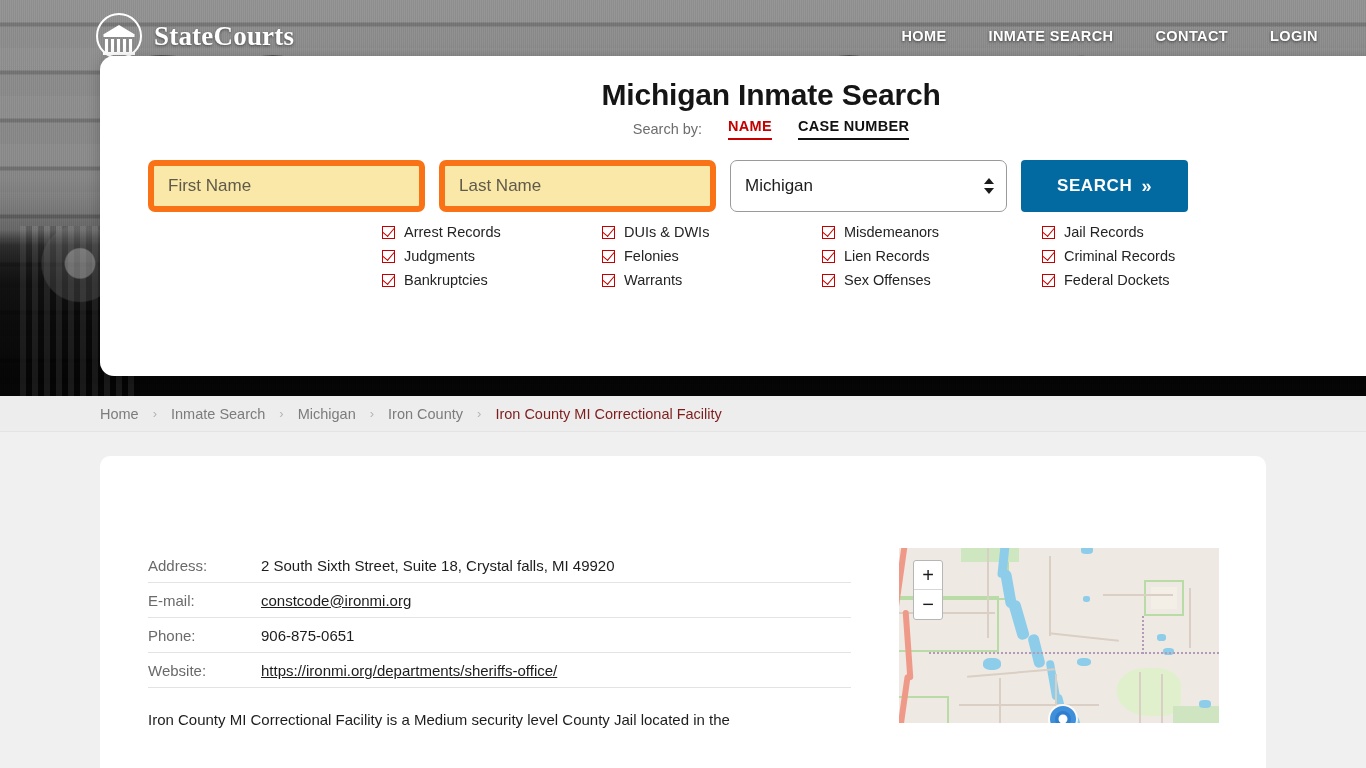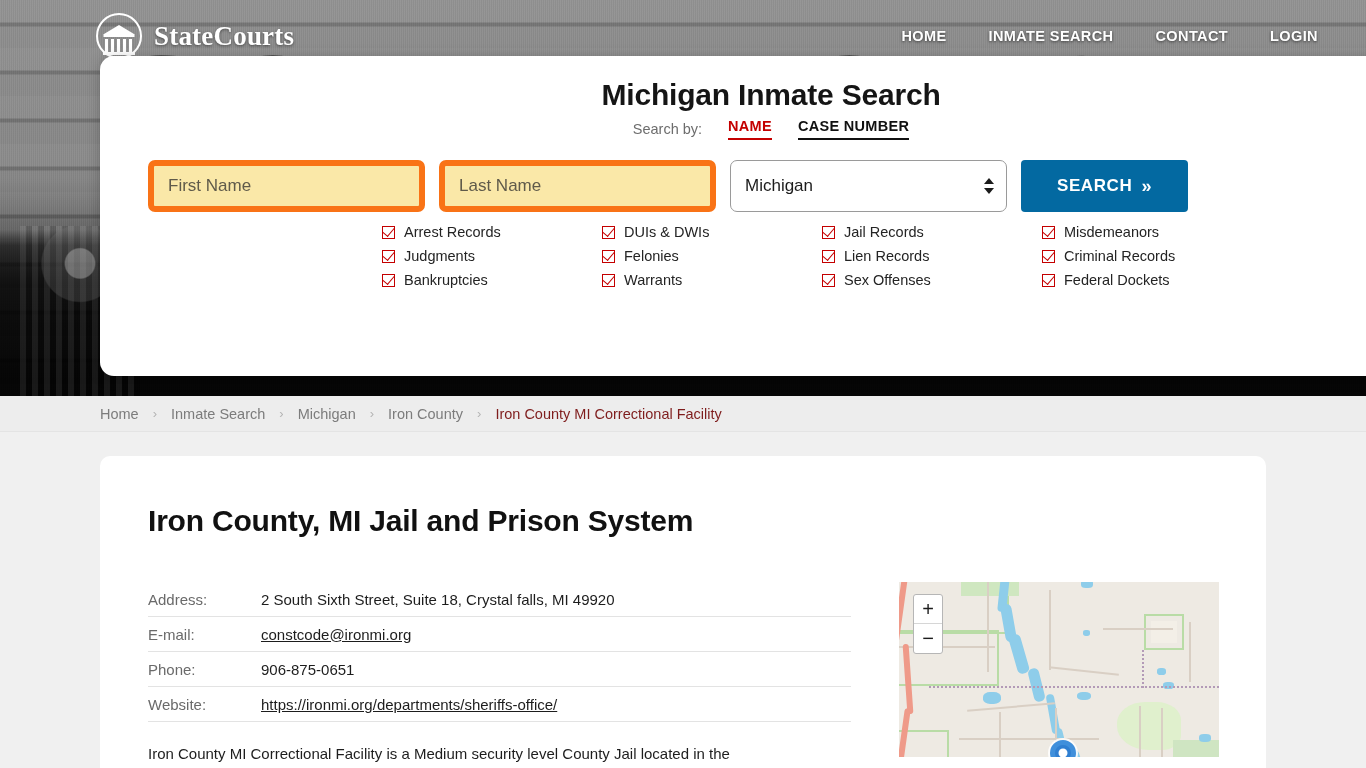--- a/index.html
+++ b/index.html
@@ -422,25 +422,25 @@
       <div class="chk">
           <span class="chkbox"></span>
           <span>Arrest Records</span>
         </div>
       <div class="chk">
           <span class="chkbox"></span>
           <span>DUIs &amp; DWIs</span>
         </div>
       <div class="chk">
           <span class="chkbox"></span>
+          <span>Misdemeanors</span>
+        </div>
+      <div class="chk">
+          <span class="chkbox"></span>
           <span>Jail Records</span>
-        </div>
-      <div class="chk">
-          <span class="chkbox"></span>
-          <span>Misdemeanors</span>
         </div>
       <div class="chk">
           <span class="chkbox"></span>
           <span>Judgments</span>
         </div>
       <div class="chk">
           <span class="chkbox"></span>
           <span>Felonies</span>
         </div>
       <div class="chk">
@@ -478,21 +478,20 @@
   <span class="crumb-sep">›</span>
   <a class="crumb" href="#">Michigan</a>
   <span class="crumb-sep">›</span>
   <a class="crumb" href="#">Iron County</a>
   <span class="crumb-sep">›</span>
   <span class="crumb current">Iron County MI Correctional Facility</span>
 </div>
 
 <div class="page-bg">
   <div class="content-card">
-    <h1 class="page-title">Iron County, MI Jail and Prison System</h1>
 
     <div class="lower">
       <div class="info-table">
         <div class="info-row">
           <div class="info-label">Address:</div>
           <div class="info-value">2 South Sixth Street, Suite 18, Crystal falls, MI 49920</div>
         </div>
         <div class="info-row">
           <div class="info-label">E-mail:</div>
           <div class="info-value"><a href="#">constcode@ironmi.org</a></div>

